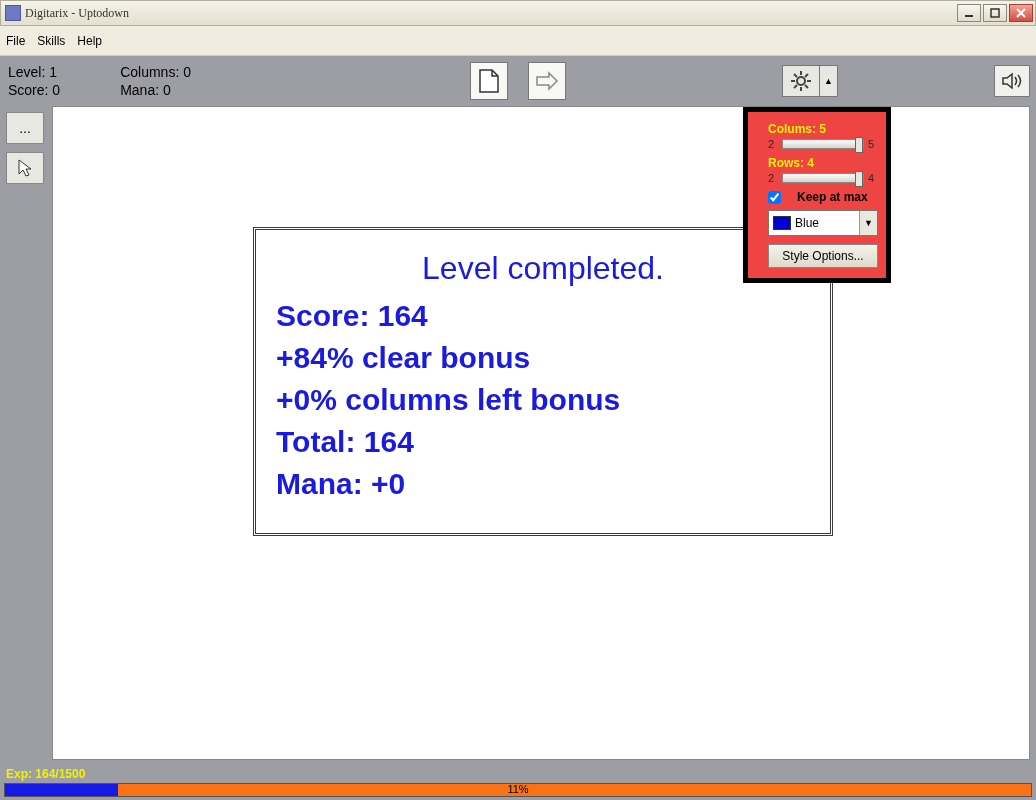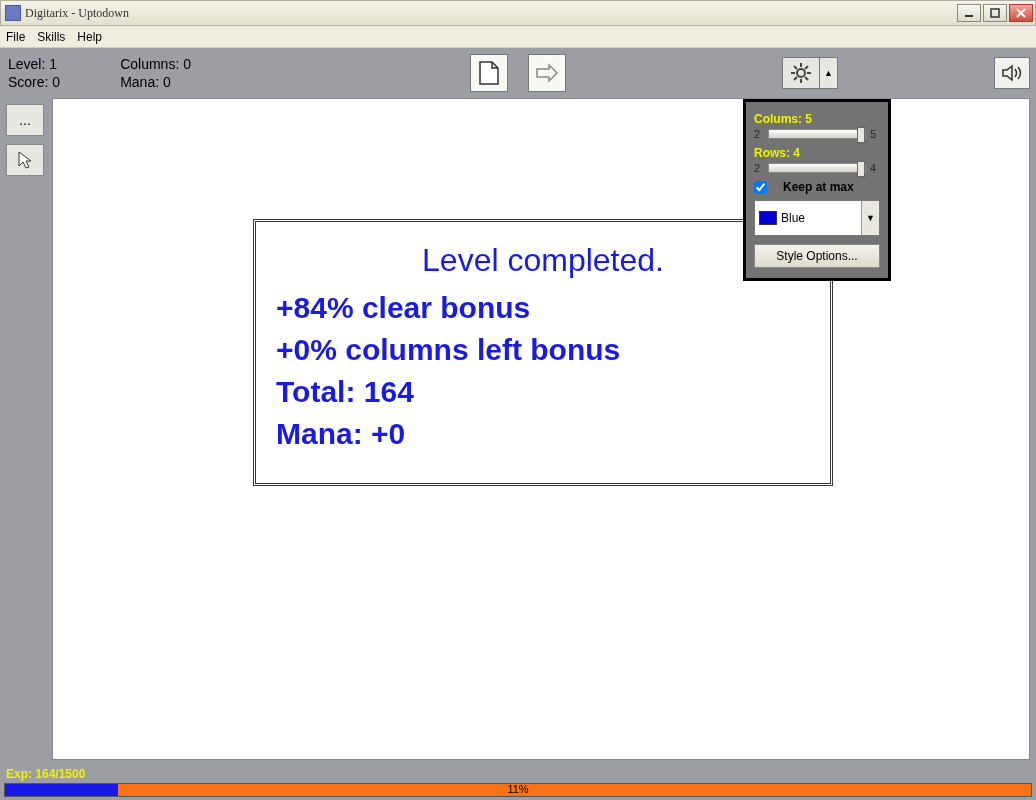--- a/index.html
+++ b/index.html
@@ -34,21 +34,21 @@
 .winbtn {
   width: 24px; height: 18px;
   border: 1px solid #8a8a7a;
   background: linear-gradient(to bottom, #f8f7f0, #e0ddcd);
   display: flex; align-items: center; justify-content: center;
   font-size: 10px; cursor: pointer;
 }
 .winbtn.close { background: linear-gradient(to bottom, #f5a29a, #d05040); color: #fff; border-color: #a04030; }
 
 .menubar {
-  height: 22px;
+  height: 30px;
   background: #f0ede0;
   display: flex;
   align-items: center;
   padding: 0 6px;
   font-size: 12px;
   gap: 12px;
   border-bottom: 1px solid #d0cdba;
 }
 .menubar span { cursor: pointer; }
 
@@ -135,43 +135,43 @@
   font-size: 30px;
   font-weight: 600;
   margin: 8px 0;
 }
 
 .settings-panel {
   position: absolute;
   top: 0;
   right: 138px;
   width: 148px;
-  background: #737373;
-  border: 3px solid #000000;
-  padding: 6px 8px 10px 8px;
+  background: #ef4444;
+  border: 5px solid #000000;
+  padding: 6px 8px 10px 20px;
   font-size: 12px;
   z-index: 10;
 }
 .setting-label { color: #f2f200; font-weight: bold; margin-top: 4px; font-size: 12px; }
 .slider-row { display: flex; align-items: center; gap: 4px; margin: 2px 0 6px 0; }
 .slider-row .num { color: #2a2a2a; font-size: 11px; width: 10px; }
 .slider-track {
   flex: 1; height: 10px;
   background: linear-gradient(to bottom, #ffffff, #d4d4cb);
   border: 1px solid #888;
   position: relative;
 }
 .slider-thumb {
   position: absolute; top: -3px; width: 8px; height: 16px;
   background: #e8e8e0; border: 1px solid #666;
 }
 .keep-row { display:flex; align-items:center; gap:16px; margin: 6px 0; }
 .keep-row input { width:13px; height:13px; }
 .color-select {
-  display:flex; height: 36px; border: 1px solid #777; background: #fff;
+  display:flex; height: 26px; border: 1px solid #777; background: #fff;
   align-items:center; margin: 4px 0 8px 0;
 }
 .color-swatch { width: 18px; height: 14px; background: #0000d0; margin: 0 4px; border:1px solid #333; }
 .color-name { flex:1; font-size:12px; }
 .color-arrow { width: 18px; border-left: 1px solid #999; display:flex; align-items:center; justify-content:center; background: #e8e8e0; height:100%; font-size:9px; cursor:pointer; }
 .style-btn {
   width: 100%; height: 24px;
   background: linear-gradient(to bottom, #f4f3ec, #dedacb);
   border: 1px solid #888;
   font-size: 12px;
@@ -286,20 +286,21 @@
     </div>
     <div class="mini-btn">
       <svg width="16" height="20">
           <path d="M2 2 l0 14 l4 -4 l3 6 l3 -1 l-3 -6 l5 0 z" fill="#fff" stroke="#333" stroke-width="1"></path>
         </svg>
     </div>
   </div>
   <div class="canvas">
     <div class="result-box">
       <div class="result-title">Level completed.</div>
+      <div class="result-line">Score: 164</div>
       <div class="result-line">+84% clear bonus</div>
       <div class="result-line">+0% columns left bonus</div>
       <div class="result-line">Total: 164</div>
       <div class="result-line">Mana: +0</div>
     </div>
 
     <div class="settings-panel">
       <div class="setting-label">Colums: 5</div>
       <div class="slider-row">
         <span class="num">2</span>

